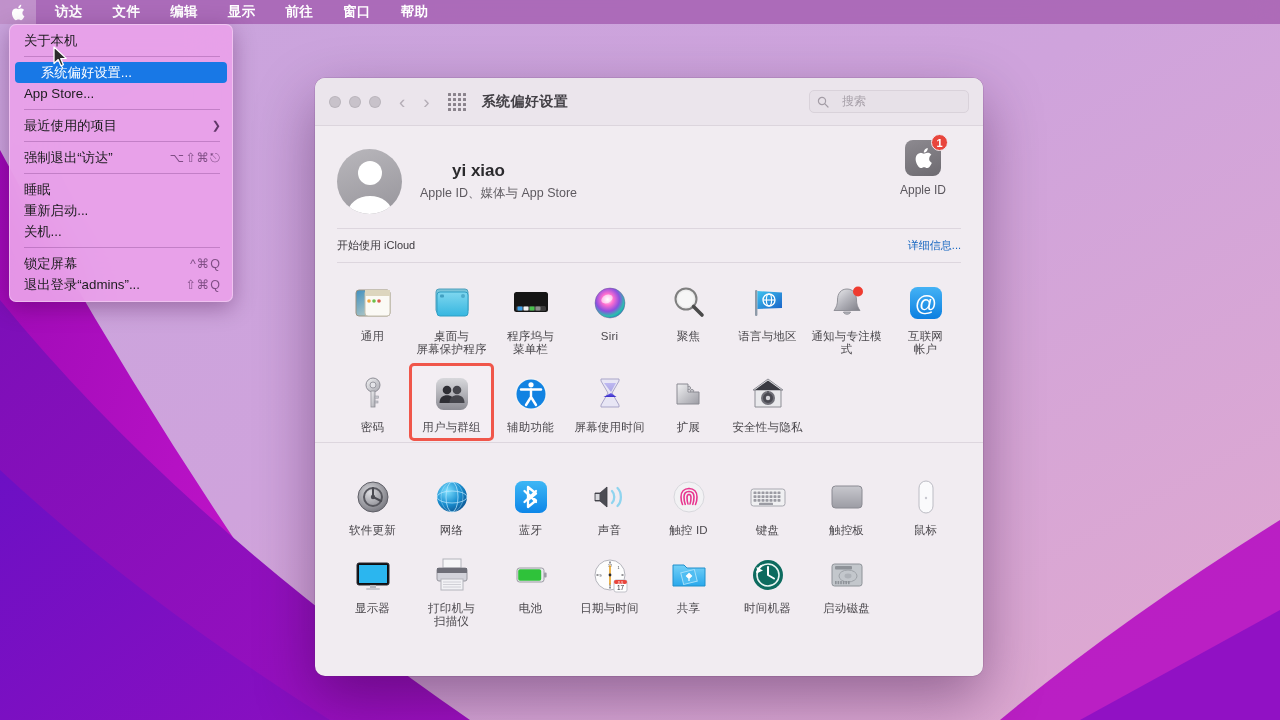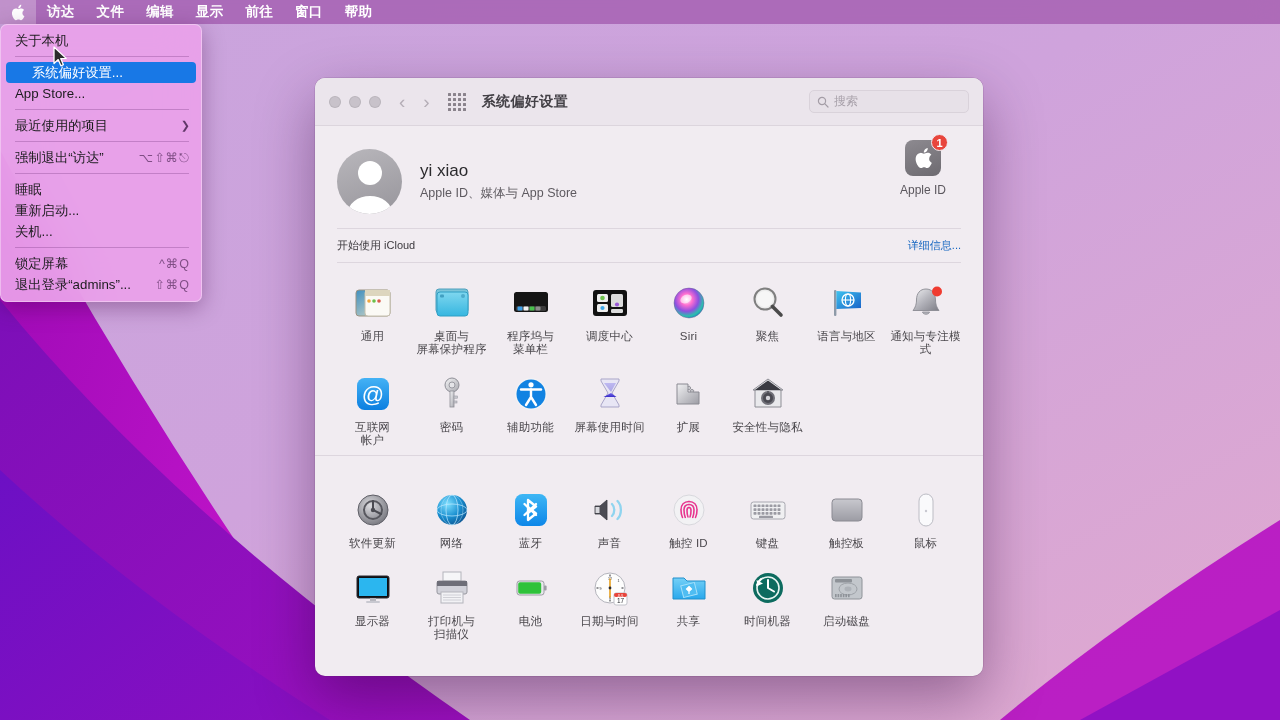--- a/index.html
+++ b/index.html
@@ -25,26 +25,27 @@
   }
   .mb-apple {
     width: 36px; height: 24px; display: flex; align-items: center; justify-content: center;
     background: rgba(255,255,255,0.26);
   }
   .mb-apple svg { display:block; }
   .mb-item {
     padding: 12px 11px; height: 20px; display: flex; align-items: center;
     font-size: 13.5px; font-weight: 700; color: #fff; white-space: nowrap;
     letter-spacing: .3px;
+    margin-left: 8px;
   }
   .mb-item.first { font-weight: 700; }
 
   
   #apple-menu {
-    position: absolute; top: 24px; left: 0; width: 202px;
+    position: absolute; top: 24px; left: 9px; width: 224px;
     background: rgba(233, 160, 233, 0.93);
     backdrop-filter: blur(20px);
     border-radius: 7px;
     border: 0.5px solid rgba(255,255,255,0.35);
     box-shadow: 0 6px 22px rgba(60,0,60,0.35);
     padding: 5px 0 6px 0; z-index: 60;
     font-size: 13.3px; color: #1c1c1e;
   }
   .menu-row {
     height: 21px; display: flex; align-items: center; justify-content: space-between;
@@ -86,38 +87,38 @@
   .gridbtn { margin-right: 16px; display: flex; }
   .gridbtn .dots {
     display: grid; grid-template-columns: repeat(4, 3px); grid-template-rows: repeat(4, 3px);
     gap: 2px;
   }
   .gridbtn .dots i { width: 3px; height: 3px; background: #8a838c; border-radius: .5px; display:block; }
   #win-title { font-size: 14px; font-weight: 700; color: #434046; letter-spacing: .4px; }
   #search-field {
     position: absolute; right: 14px; top: 12px; width: 160px; height: 23px;
     background: #e7e1e8; border: 1px solid #d9d2da; border-radius: 5px;
-    display: flex; align-items: center; padding: 0 7px; gap: 5px;
+    display: flex; align-items: center; padding: 0 7px; gap: 13px;
   }
   #search-field .mag { color: #a49da6; display: flex; }
   #search-placeholder { font-size: 12px; color: #a8a1aa; }
 
   
   #appleid-row {
     display: flex; align-items: center; padding: 16px 22px 0 22px; height: 94px;
     position: relative;
   }
   #avatar {
     width: 65px; height: 65px; border-radius: 50%; flex: 0 0 65px;
     background: linear-gradient(160deg,#b9b7bc 0%, #97959b 100%);
     position: relative; overflow: hidden; margin-right: 18px;
   }
   #avatar .head { position:absolute; left:50%; top:12px; transform:translateX(-50%); width:24px; height:24px; border-radius:50%; background:#fff; }
   #avatar .body { position:absolute; left:50%; bottom:-16px; transform:translateX(-50%); width:44px; height:34px; border-radius:50% 50% 46% 46%; background:#fff; }
-  #user-name { font-size: 17px; color: #2b2a2d; font-weight: 400; }
+  #user-name { font-size: 17px; color: #2b2a2d; font-weight: 700; margin-left: 32px; }
   #user-sub { font-size: 12.5px; color: #5e5a60; margin-top: 4px; }
   #appleid-btn {
     position: absolute; right: 22px; top: 14px; width: 76px;
     display: flex; flex-direction: column; align-items: center;
   }
   #appleid-icon {
     width: 36px; height: 36px; border-radius: 8px;
     background: linear-gradient(160deg,#8d8a90 0%, #6d6a70 100%);
     display: flex; align-items: center; justify-content: center; position: relative;
   }
@@ -373,35 +374,20 @@
               <rect x="19.5" y="24.5" width="5" height="4" rx="1" fill="#49c14d"></rect>
               <rect x="25.5" y="24.5" width="5" height="4" rx="1" fill="#8d8d8d"></rect>
             </svg>
           </div>
           <div class="cap">程序坞与
 菜单栏</div>
         </div>
         <div class="pref">
           <div class="glyph">
             <svg width="42" height="42" viewBox="0 0 42 42">
-              <rect x="4" y="8" width="34" height="26" rx="3" fill="#111"></rect>
-              <rect x="8" y="12" width="11" height="8" rx="1.5" fill="#efefef"></rect>
-              <circle cx="13.5" cy="16" r="2.3" fill="#6ec24d"></circle>
-              <rect x="22" y="12" width="12" height="13" rx="1.5" fill="#dcdcdc"></rect>
-              <rect x="8" y="22" width="11" height="8" rx="1.5" fill="#efefef"></rect>
-              <circle cx="13.5" cy="26" r="2.1" fill="#3fa8e8"></circle>
-              <rect x="22" y="27" width="12" height="4" rx="1.2" fill="#dcdcdc"></rect>
-              <circle cx="28" cy="22.5" r="2.1" fill="#9a59d6"></circle>
-            </svg>
-          </div>
-          <div class="cap">调度中心</div>
-        </div>
-        <div class="pref">
-          <div class="glyph">
-            <svg width="42" height="42" viewBox="0 0 42 42">
               <defs>
                 <radialGradient id="gS" cx="42%" cy="38%" r="68%">
                   <stop offset="0%" stop-color="#ffffff"></stop>
                   <stop offset="28%" stop-color="#ff6fd0"></stop>
                   <stop offset="58%" stop-color="#8e4fe0"></stop>
                   <stop offset="82%" stop-color="#2bbfae"></stop>
                   <stop offset="100%" stop-color="#1a7fc0"></stop>
                 </radialGradient>
               </defs>
               <circle cx="21" cy="21" r="15" fill="url(#gS)"></circle>
@@ -482,20 +468,38 @@
                 </linearGradient>
               </defs>
               <circle cx="21" cy="12" r="7" fill="url(#gK)" stroke="#8e8e96" stroke-width="1"></circle>
               <circle cx="21" cy="12" r="3" fill="#e4e4e8" stroke="#9a9aa2" stroke-width="1"></circle>
               <rect x="19" y="18" width="4" height="16" fill="url(#gK)" stroke="#8e8e96" stroke-width=".8"></rect>
               <rect x="23" y="23" width="3.5" height="2.2" fill="#c9c9d0" stroke="#9a9aa2" stroke-width=".6"></rect>
               <rect x="23" y="28" width="3" height="2" fill="#c9c9d0" stroke="#9a9aa2" stroke-width=".6"></rect>
             </svg>
           </div>
           <div class="cap">密码</div>
+        </div>
+        <div class="pref highlighted">
+          <div class="glyph">
+            <svg width="42" height="42" viewBox="0 0 42 42">
+              <defs>
+                <linearGradient id="gU" x1="0" y1="0" x2="0" y2="1">
+                  <stop offset="0%" stop-color="#d8d8dc"></stop>
+                  <stop offset="100%" stop-color="#8c8c94"></stop>
+                </linearGradient>
+              </defs>
+              <rect x="5" y="5" width="32" height="32" rx="7.5" fill="url(#gU)"></rect>
+              <circle cx="16" cy="17" r="4.3" fill="#2e2e34"></circle>
+              <path d="M8.5,30 C8.5,24.5 12,22.3 16,22.3 C20,22.3 23.5,24.5 23.5,30 Z" fill="#2e2e34"></path>
+              <circle cx="26" cy="17" r="4.3" fill="#45454c"></circle>
+              <path d="M18.5,30 C18.5,24.5 22,22.3 26,22.3 C30,22.3 33.5,24.5 33.5,30 Z" fill="#45454c"></path>
+            </svg>
+          </div>
+          <div class="cap">用户与群组</div>
         </div>
         <div class="pref">
           <div class="glyph">
             <svg width="42" height="42" viewBox="0 0 42 42">
               <circle cx="21" cy="21" r="16" fill="#f2f2f4"></circle>
               <circle cx="21" cy="21" r="14.5" fill="#1283e2"></circle>
               <circle cx="21" cy="11.8" r="2.6" fill="#fff"></circle>
               <path d="M11,16.5 L31,16.5" stroke="#fff" stroke-width="2.4" stroke-linecap="round"></path>
               <path d="M21,16.5 L21,24 M21,24 L16,32 M21,24 L26,32" stroke="#fff" stroke-width="2.4" stroke-linecap="round" fill="none"></path>
             </svg>

